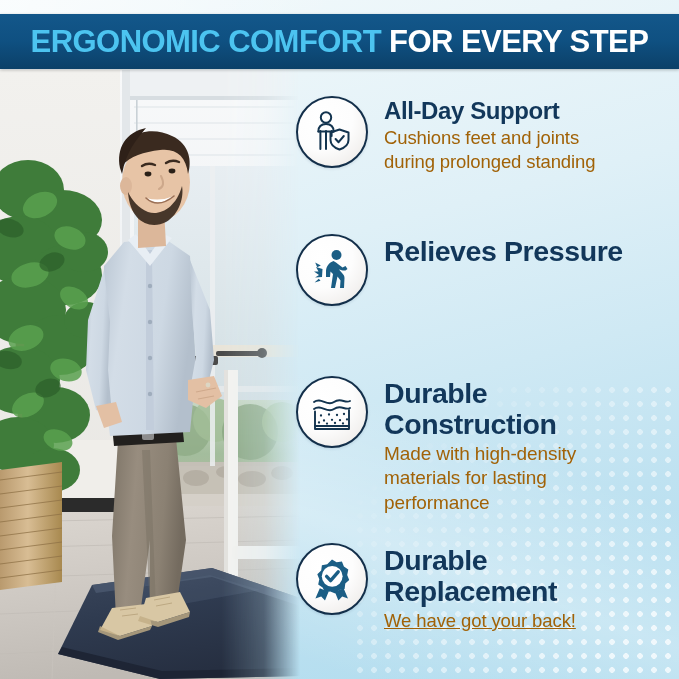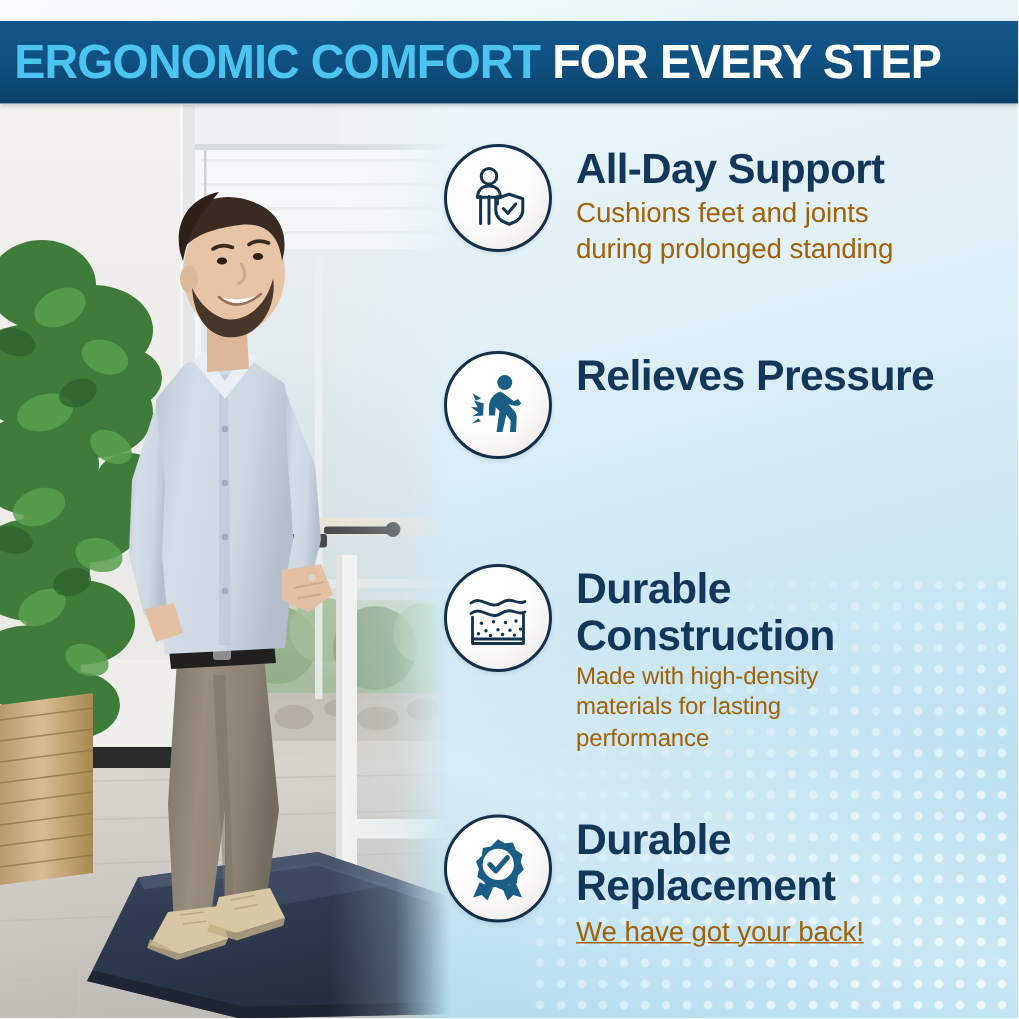--- a/index.html
+++ b/index.html
@@ -64,20 +64,21 @@
   .header-banner {
     position: absolute;
     left: 0;
     top: 14px;
     width: 679px;
     height: 55px;
     background: linear-gradient(180deg, #0f5180 0%, #11517f 45%, #0d4straight 46%, #0c4570 100%);
     background: linear-gradient(180deg, #13578a 0%, #0f5081 50%, #0b4068 100%);
     display: flex;
     align-items: center;
+    justify-content: center;
     box-shadow: 0 1px 3px rgba(0,0,0,0.25);
     z-index: 20;
   }
   .header-title {
     font-family: "Liberation Sans", sans-serif;
     font-weight: bold;
     font-size: 32px;
     letter-spacing: -0.6px;
     white-space: nowrap;
     transform: scaleX(0.97);
@@ -152,26 +153,26 @@
   .feature-desc {
     font-family: "Liberation Sans", sans-serif;
     color: #a16207;
     font-size: 18.5px;
     line-height: 1.29;
     letter-spacing: -0.1px;
     margin: 0;
     white-space: pre-line;
   }
 
-  .f1 .feature-title { font-size: 28px; }
+  .f1 .feature-title { font-size: 24px; }
   .f1 .feature-desc  { font-size: 18.5px; }
   .f2 .feature-title { font-size: 28.5px; }
   .f2 .feature-desc  { font-size: 18.5px; }
   .f3 .feature-title { font-size: 28.5px; }
-  .f3 .feature-desc  { font-size: 16px; }
+  .f3 .feature-desc  { font-size: 19px; }
   .f4 .feature-title { font-size: 28.5px; }
   .f4 .feature-desc  { font-size: 18.5px; text-decoration: underline; }
 </style>
 </head>
 <body>
 
 <div id="infographic">
 
   <div class="bg-gradient"></div>
   <div class="bg-sheen"></div>

